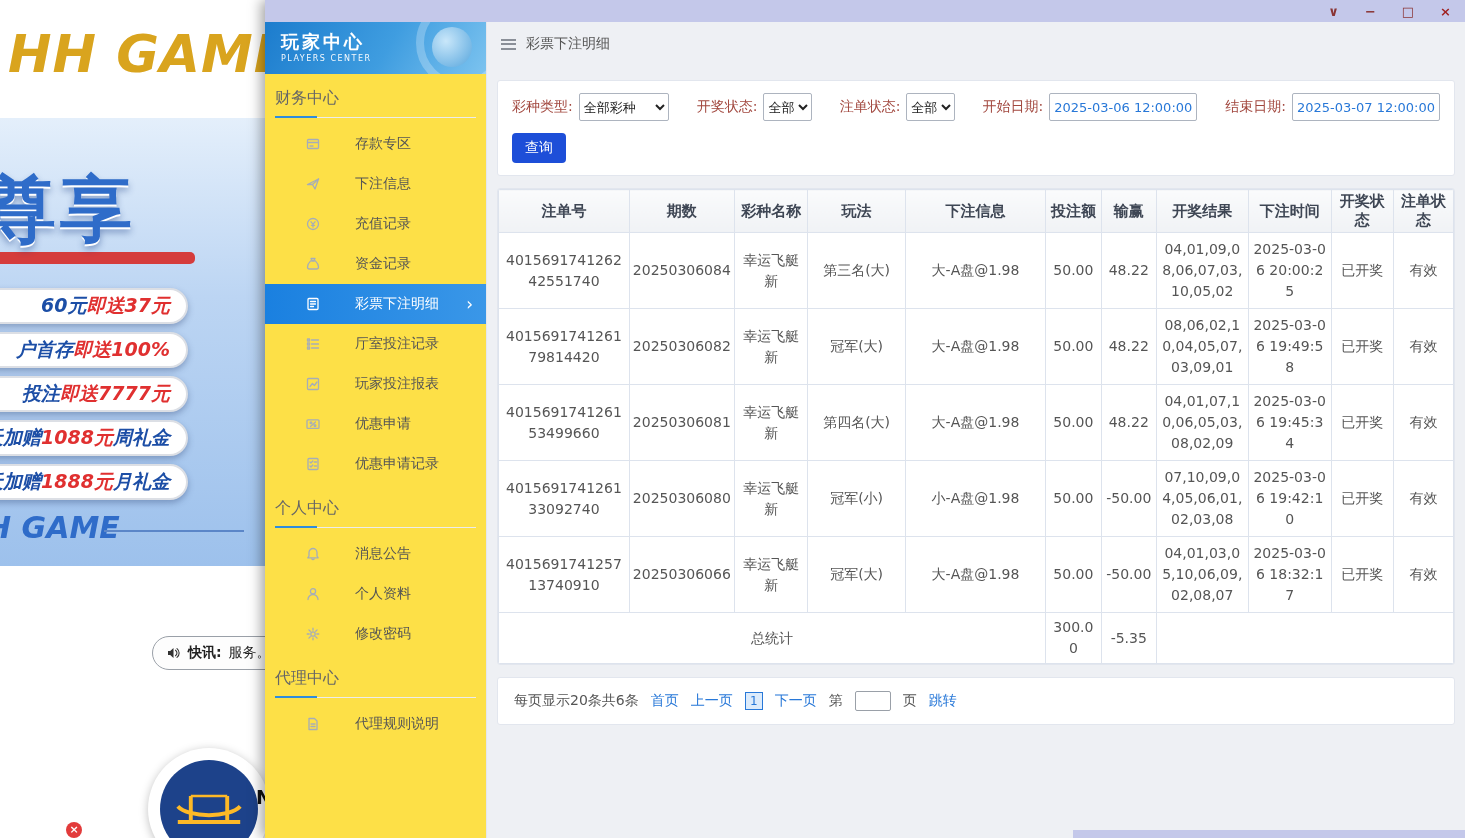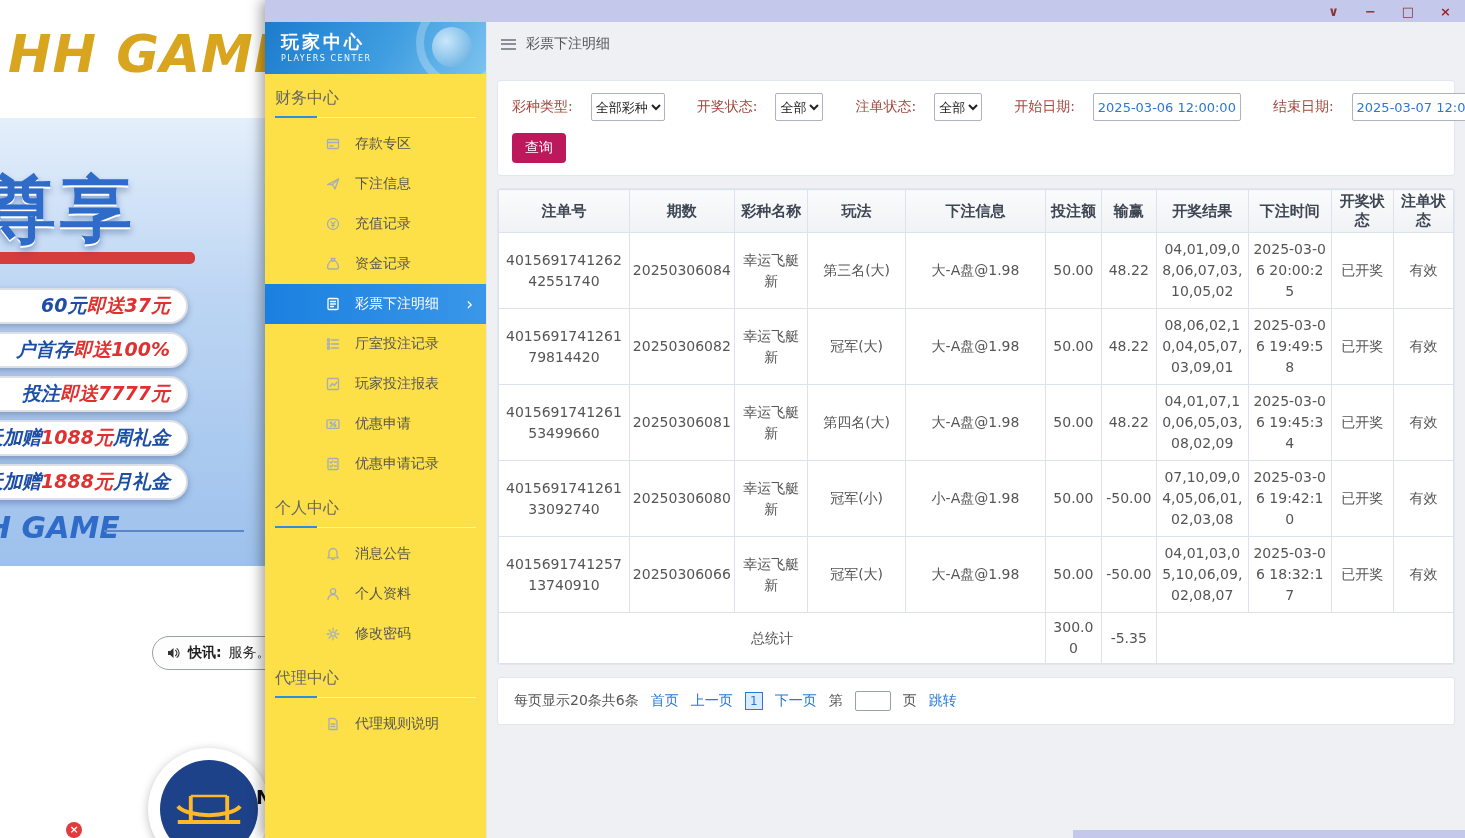--- a/index.html
+++ b/index.html
@@ -35,40 +35,40 @@
   
   .sidebar{width:222px;flex:0 0 222px;background:#fde047;border-right:1px solid #e4e7ed;overflow:hidden;display:flex;flex-direction:column}
   .sb-header{height:52px;flex:0 0 52px;background:linear-gradient(120deg,#1c7ccd 0%,#3f9de0 55%,#7cc3ef 100%);color:#fff;padding:8px 0 0 16px;position:relative;overflow:hidden}
   .sb-header:before{content:'';position:absolute;right:14px;top:5px;width:40px;height:40px;border-radius:50%;background:radial-gradient(circle at 35% 35%,#c9e7fa,#57a6dd)}
   .sb-header:after{content:'';position:absolute;right:-20px;top:-24px;width:74px;height:74px;border-radius:50%;border:8px solid rgba(255,255,255,.25)}
   .sb-title{font-size:18px;font-weight:700;letter-spacing:3px}
   .sb-sub{font-size:8px;letter-spacing:1.5px;opacity:.95}
   .sb-nav{flex:1;overflow:hidden}
   .sb-section{margin:14px 10px 6px;padding-bottom:8px;font-size:16px;color:#666;border-bottom:1px solid #ececec;position:relative}
   .sb-section:after{content:'';position:absolute;left:0;bottom:-1px;width:42px;height:2px;background:#2e8ddd}
-  .sb-item{height:40px;display:flex;align-items:center;gap:14px;padding-left:60px;font-size:14px;color:#555;cursor:pointer;position:relative}
+  .sb-item{height:40px;display:flex;align-items:center;gap:34px;padding-left:40px;font-size:14px;color:#555;cursor:pointer;position:relative}
   .sb-item .ic{width:16px;height:16px;color:#a6adb8;display:flex}
   .sb-item .ic svg{width:16px;height:16px}
   .sb-item.active{background:linear-gradient(90deg,#1a80e0,#3a97e8);color:#fff}
   .sb-item.active .ic{color:#fff}
   .sb-item .arrow{position:absolute;right:13px;font-size:17px;color:#fff;line-height:1}
 
   
   .main{flex:1;background:#eef0f4;display:flex;flex-direction:column;min-width:0;overflow:hidden;position:relative}
   .main-topbar{height:44px;flex:0 0 44px;display:flex;align-items:center;gap:10px;padding:0 14px;color:#555;font-size:14px}
   .hamb{width:15px;height:11px;border-top:2px solid #8a8f98;border-bottom:2px solid #8a8f98;position:relative;cursor:pointer}
   .hamb:after{content:'';position:absolute;left:0;top:2.5px;width:100%;height:2px;background:#8a8f98}
   .card{margin:0 10px 12px;background:#fff;border:1px solid #e2e6ee;border-radius:3px}
   .filter-card{margin-top:14px;padding:12px 14px}
-  .filter-row{display:flex;align-items:center;gap:18px;font-size:14px;white-space:nowrap}
-  .f-label{color:#a2483f;margin-left:14px}
+  .filter-row{display:flex;align-items:center;gap:6px;font-size:14px;white-space:nowrap}
+  .f-label{color:#a2483f;margin-left:22px}
   .filter-row .f-label:first-child{margin-left:0}
   .f-select{height:28px;border:1px solid #adb4bf;border-radius:2px;background:#fff;font-size:13px;color:#222;font-family:inherit}
   .f-date{height:28px;border:1px solid #adb4bf;border-radius:2px;background:#fff;font-size:13px;color:#2878d8;text-align:center;font-family:inherit}
-  .btn-search{margin-top:12px;width:54px;height:30px;background:#be185d;color:#fff;border:0;border-radius:4px;font-size:14px;font-family:inherit;cursor:pointer}
+  .btn-search{margin-top:12px;width:54px;height:30px;background:#1d4ed8;color:#fff;border:0;border-radius:4px;font-size:14px;font-family:inherit;cursor:pointer}
   .table-card{overflow:hidden}
   table{width:100%;border-collapse:collapse;table-layout:fixed}
   th,td{border:1px solid #dde3ed;text-align:center;word-break:break-all;vertical-align:middle}
   th{height:38px;font-size:15px;color:#3e4654;background:linear-gradient(#fafbfc,#f0f2f5);font-weight:700;padding:2px}
   td{height:76px;font-size:14px;color:#555;padding:4px 3px;line-height:1.5}
   tr.sum td{height:37px}
   .pager-card{display:flex;justify-content:flex-start;align-items:center;padding:13px 16px;font-size:14px;color:#555}
   .pager-right{display:flex;align-items:center;gap:12px}
   .pg-link{color:#2878d8;cursor:pointer}
   .pg-cur{min-width:18px;height:18px;padding:0 2px;border:1px solid #2878d8;background:#dcebfb;color:#2878d8;font-size:12px;display:flex;align-items:center;justify-content:center;cursor:pointer}

